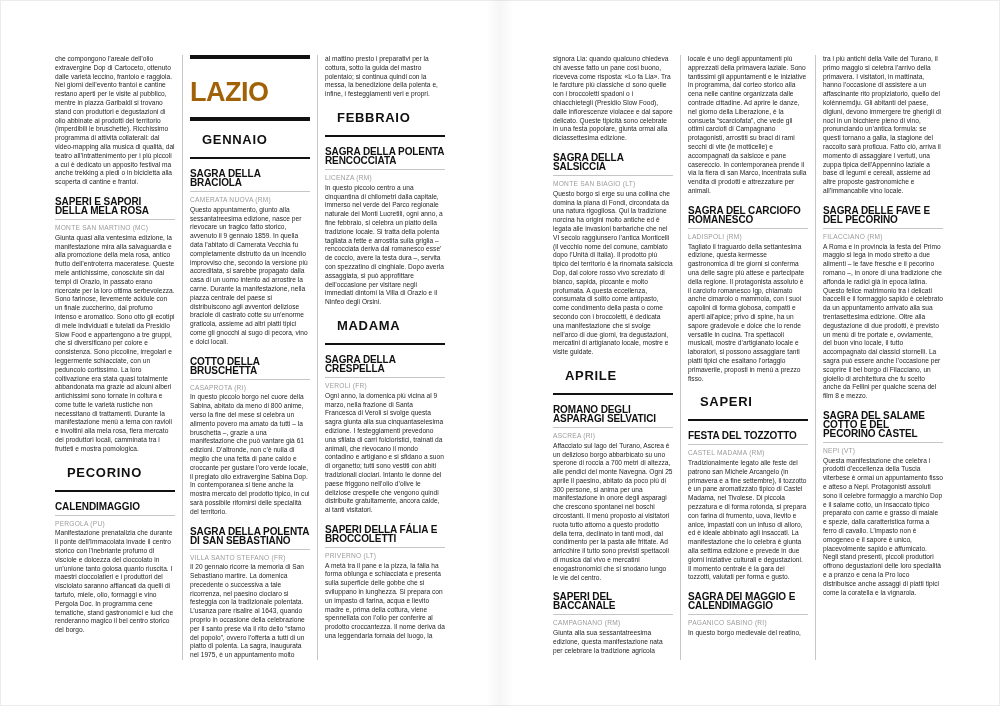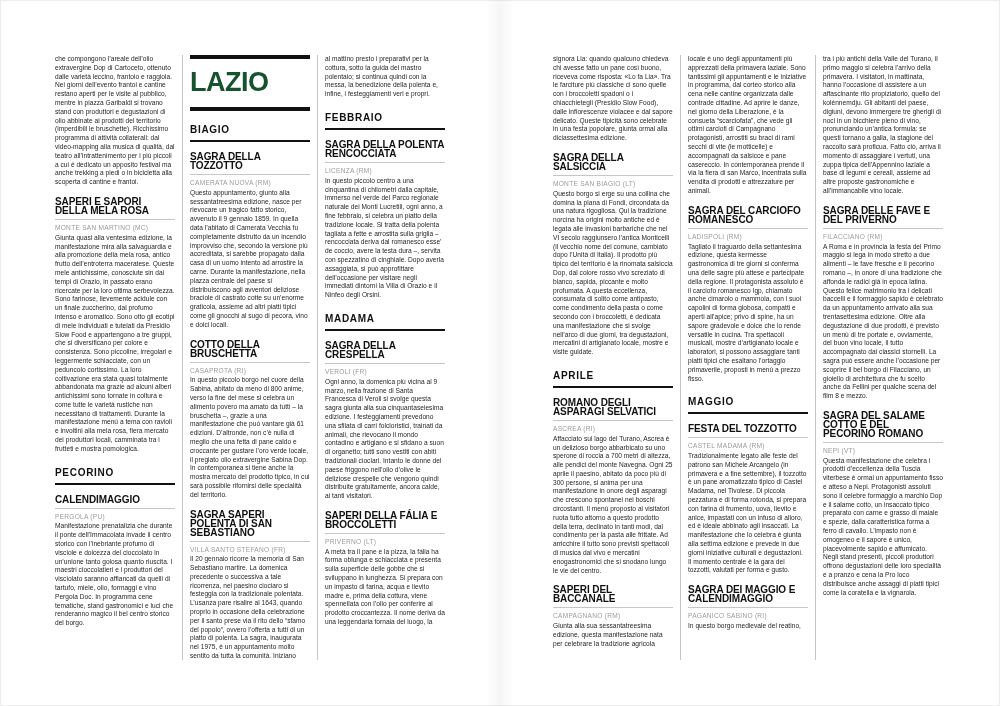--- a/index.html
+++ b/index.html
@@ -38,29 +38,29 @@
     letter-spacing:0.25px;margin:0 0 1px 0;
   }
   .event-block{margin-top:10px;}
   .event-title{
     margin:0;font-size:10px;line-height:9px;font-weight:bold;
     letter-spacing:-0.1px;color:#101010;
   }
   .event-rule{height:1px;background:var(--rule);margin:4px 0 4px 0;}
   .month-block{margin:13px 0 10px 0;}
   .month-title{
-    margin:0;font-size:10px;line-height:11px;font-weight:bold;
+    margin:12px;font-size:13px;line-height:11px;font-weight:bold;
     letter-spacing:0.7px;color:#101010;
   }
   .month-rule{height:2px;background:var(--bar);margin-top:5px;}
   .region-block{margin:0 0 2px 0;}
   .region-bar{height:4px;background:var(--bar);}
   .region-title{
-    margin:0;padding:10px 0 11px 0;font-size:27px;line-height:27px;
-    font-weight:bold;letter-spacing:-0.5px;color:#14532d;
+    margin:0;padding:20px 0 11px 0;font-size:27px;line-height:27px;
+    font-weight:bold;letter-spacing:-0.5px;color:#a16207;
   }
   .col > :first-child{margin-top:0;}
 </style>
 </head>
 <body>
 
 <div class="spread">
 
   <section class="page left">
     <div class="cols">
@@ -84,37 +84,37 @@
           <p class="para">Manifestazione prenatalizia che durante il ponte dell’Immacolata invade il centro storico con l’inebriante profumo di visciole e dolcezza del cioccolato in un’unione tanto golosa quanto riuscita. I maestri cioccolatieri e i produttori del visciolato saranno affiancati da quelli di tartufo, miele, olio, formaggi e vino Pergola Doc. In programma cene tematiche, stand gastronomici e luci che renderanno magico il bel centro storico del borgo.</p>
         </div>
         <div class="vrule"></div>
         <div class="col">
           <div class="region-block">
             <div class="region-bar"></div>
             <h1 class="region-title">LAZIO</h1>
             <div class="region-bar"></div>
           </div>
           <div class="month-block">
-            <h2 class="month-title">BIAGIO</h2>
-            <div class="month-rule"></div>
-          </div>
-          <div class="event-block">
-            <h3 class="event-title">SAGRA DELLA TOZZOTTO</h3>
+            <h2 class="month-title">GENNAIO</h2>
+            <div class="month-rule"></div>
+          </div>
+          <div class="event-block">
+            <h3 class="event-title">SAGRA DELLA BRACIOLA</h3>
             <div class="event-rule"></div>
           </div>
           <div class="location">CAMERATA NUOVA (RM)</div>
           <p class="para">Questo appuntamento, giunto alla sessantatreesima edizione, nasce per rievocare un tragico fatto storico, avvenuto il 9 gennaio 1859. In quella data l’abitato di Camerata Vecchia fu completamente distrutto da un incendio improvviso che, secondo la versione più accreditata, si sarebbe propagato dalla casa di un uomo intento ad arrostire la carne. Durante la manifestazione, nella piazza centrale del paese si distribuiscono agli avventori deliziose braciole di castrato cotte su un’enorme graticola, assieme ad altri piatti tipici come gli gnocchi al sugo di pecora, vino e dolci locali.</p>
           <div class="event-block">
             <h3 class="event-title">COTTO DELLA BRUSCHETTA</h3>
             <div class="event-rule"></div>
           </div>
           <div class="location">CASAPROTA (RI)</div>
           <p class="para">In questo piccolo borgo nel cuore della Sabina, abitato da meno di 800 anime, verso la fine del mese si celebra un alimento povero ma amato da tutti – la bruschetta –, grazie a una manifestazione che può vantare già 61 edizioni. D’altronde, non c’è nulla di meglio che una fetta di pane caldo e croccante per gustare l’oro verde locale, il pregiato olio extravergine Sabina Dop. In contemporanea si tiene anche la mostra mercato del prodotto tipico, in cui sarà possibile rifornirsi delle specialità del territorio.</p>
           <div class="event-block">
-            <h3 class="event-title">SAGRA SAPERI POLENTA DI SAN SEBASTIANO</h3>
+            <h3 class="event-title">SAGRA DELLA POLENTA DI SAN SEBASTIANO</h3>
             <div class="event-rule"></div>
           </div>
           <div class="location">VILLA SANTO STEFANO (FR)</div>
           <p class="para">Il 20 gennaio ricorre la memoria di San Sebastiano martire. La domenica precedente o successiva a tale ricorrenza, nel paesino ciociaro si festeggia con la tradizionale polentata. L’usanza pare risalire al 1643, quando proprio in occasione della celebrazione per il santo prese via il rito dello “sfamo del popolo”, ovvero l’offerta a tutti di un piatto di polenta. La sagra, inaugurata nel 1975, è un appuntamento molto sentito da tutta la comunità. Iniziano</p>
         </div>
         <div class="vrule"></div>
         <div class="col">
           <p class="para">al mattino presto i preparativi per la cottura, sotto la guida del mastro polentaio; si continua quindi con la messa, la benedizione della polenta e, infine, i festeggiamenti veri e propri.</p>
           <div class="month-block">
             <h2 class="month-title">FEBBRAIO</h2>
@@ -177,47 +177,47 @@
         <div class="vrule"></div>
         <div class="col">
           <p class="para">locale è uno degli appuntamenti più apprezzati della primavera laziale. Sono tantissimi gli appuntamenti e le iniziative in programma, dal corteo storico alla cena nelle cantine organizzata dalle contrade cittadine. Ad aprire le danze, nel giorno della Liberazione, è la consueta “scarciofata”, che vede gli ottimi carciofi di Campagnano protagonisti, arrostiti su braci di rami secchi di vite (le motticelle) e accompagnati da salsicce e pane casereccio. In contemporanea prende il via la fiera di san Marco, incentrata sulla vendita di prodotti e attrezzature per animali.</p>
           <div class="event-block">
             <h3 class="event-title">SAGRA DEL CARCIOFO ROMANESCO</h3>
             <div class="event-rule"></div>
           </div>
           <div class="location">LADISPOLI (RM)</div>
           <p class="para">Tagliato il traguardo della settantesima edizione, questa kermesse gastronomica di tre giorni si conferma una delle sagre più attese e partecipate della regione. Il protagonista assoluto è il carciofo romanesco Igp, chiamato anche cimarolo o mammola, con i suoi capolini di forma globosa, compatti e aperti all’apice; privo di spine, ha un sapore gradevole e dolce che lo rende versatile in cucina. Tra spettacoli musicali, mostre d’artigianato locale e laboratori, si possono assaggiare tanti piatti tipici che esaltano l’ortaggio primaverile, proposti in menù a prezzo fisso.</p>
           <div class="month-block">
-            <h2 class="month-title">MAGGIO</h2>
+            <h2 class="month-title">SAPERI</h2>
             <div class="month-rule"></div>
           </div>
           <div class="event-block">
             <h3 class="event-title">FESTA DEL TOZZOTTO</h3>
             <div class="event-rule"></div>
           </div>
           <div class="location">CASTEL MADAMA (RM)</div>
           <p class="para">Tradizionalmente legato alle feste del patrono san Michele Arcangelo (in primavera e a fine settembre), il tozzotto è un pane aromatizzato tipico di Castel Madama, nel Tivolese. Di piccola pezzatura e di forma rotonda, si prepara con farina di frumento, uova, lievito e anice, impastati con un infuso di alloro, ed è ideale abbinato agli insaccati. La manifestazione che lo celebra è giunta alla settima edizione e prevede in due giorni iniziative culturali e degustazioni. Il momento centrale è la gara dei tozzotti, valutati per forma e gusto.</p>
           <div class="event-block">
             <h3 class="event-title">SAGRA DEI MAGGIO E CALENDIMAGGIO</h3>
             <div class="event-rule"></div>
           </div>
           <div class="location">PAGANICO SABINO (RI)</div>
           <p class="para">In questo borgo medievale del reatino,</p>
         </div>
         <div class="vrule"></div>
         <div class="col">
           <p class="para">tra i più antichi della Valle del Turano, il primo maggio si celebra l’arrivo della primavera. I visitatori, in mattinata, hanno l’occasione di assistere a un affascinante rito propiziatorio, quello del kolénnemdju. Gli abitanti del paese, digiuni, devono immergere tre gherigli di noci in un bicchiere pieno di vino, pronunciando un’antica formula: se questi tornano a galla, la stagione del raccolto sarà proficua. Fatto ciò, arriva il momento di assaggiare i vertuti, una zuppa tipica dell’Appennino laziale a base di legumi e cereali, assieme ad altre proposte gastronomiche e all’immancabile vino locale.</p>
           <div class="event-block">
-            <h3 class="event-title">SAGRA DELLE FAVE E DEL PRIVERNO</h3>
+            <h3 class="event-title">SAGRA DELLE FAVE E DEL PECORINO</h3>
             <div class="event-rule"></div>
           </div>
           <div class="location">FILACCIANO (RM)</div>
           <p class="para">A Roma e in provincia la festa del Primo maggio si lega in modo stretto a due alimenti – le fave fresche e il pecorino romano –, in onore di una tradizione che affonda le radici già in epoca latina. Questo felice matrimonio tra i delicati baccelli e il formaggio sapido è celebrato da un appuntamento arrivato alla sua trentasettesima edizione. Oltre alla degustazione di due prodotti, è previsto un menù di tre portate e, ovviamente, del buon vino locale, il tutto accompagnato dai classici stornelli. La sagra può essere anche l’occasione per scoprire il bel borgo di Filacciano, un gioiello di architettura che fu scelto anche da Fellini per qualche scena del film 8 e mezzo.</p>
           <div class="event-block">
-            <h3 class="event-title">SAGRA DEL SALAME COTTO E DEL PECORINO ROMANO</h3>
+            <h3 class="event-title">SAGRA DEL SALAME COTTO E DEL PECORINO CASTEL</h3>
             <div class="event-rule"></div>
           </div>
           <div class="location">NEPI (VT)</div>
           <p class="para">Questa manifestazione che celebra i prodotti d’eccellenza della Tuscia viterbese è ormai un appuntamento fisso e atteso a Nepi. Protagonisti assoluti sono il celebre formaggio a marchio Dop e il salame cotto, un insaccato tipico preparato con carne e grasso di maiale e spezie, dalla caratteristica forma a ferro di cavallo. L’impasto non è omogeneo e il sapore è unico, piacevolmente sapido e affumicato. Negli stand presenti, piccoli produttori offrono degustazioni delle loro specialità e a pranzo e cena la Pro loco distribuisce anche assaggi di piatti tipici come la coratella e la vignarola.</p>
         </div>
       </div>
 
   </section>
 
   <div class="gutter"></div>

